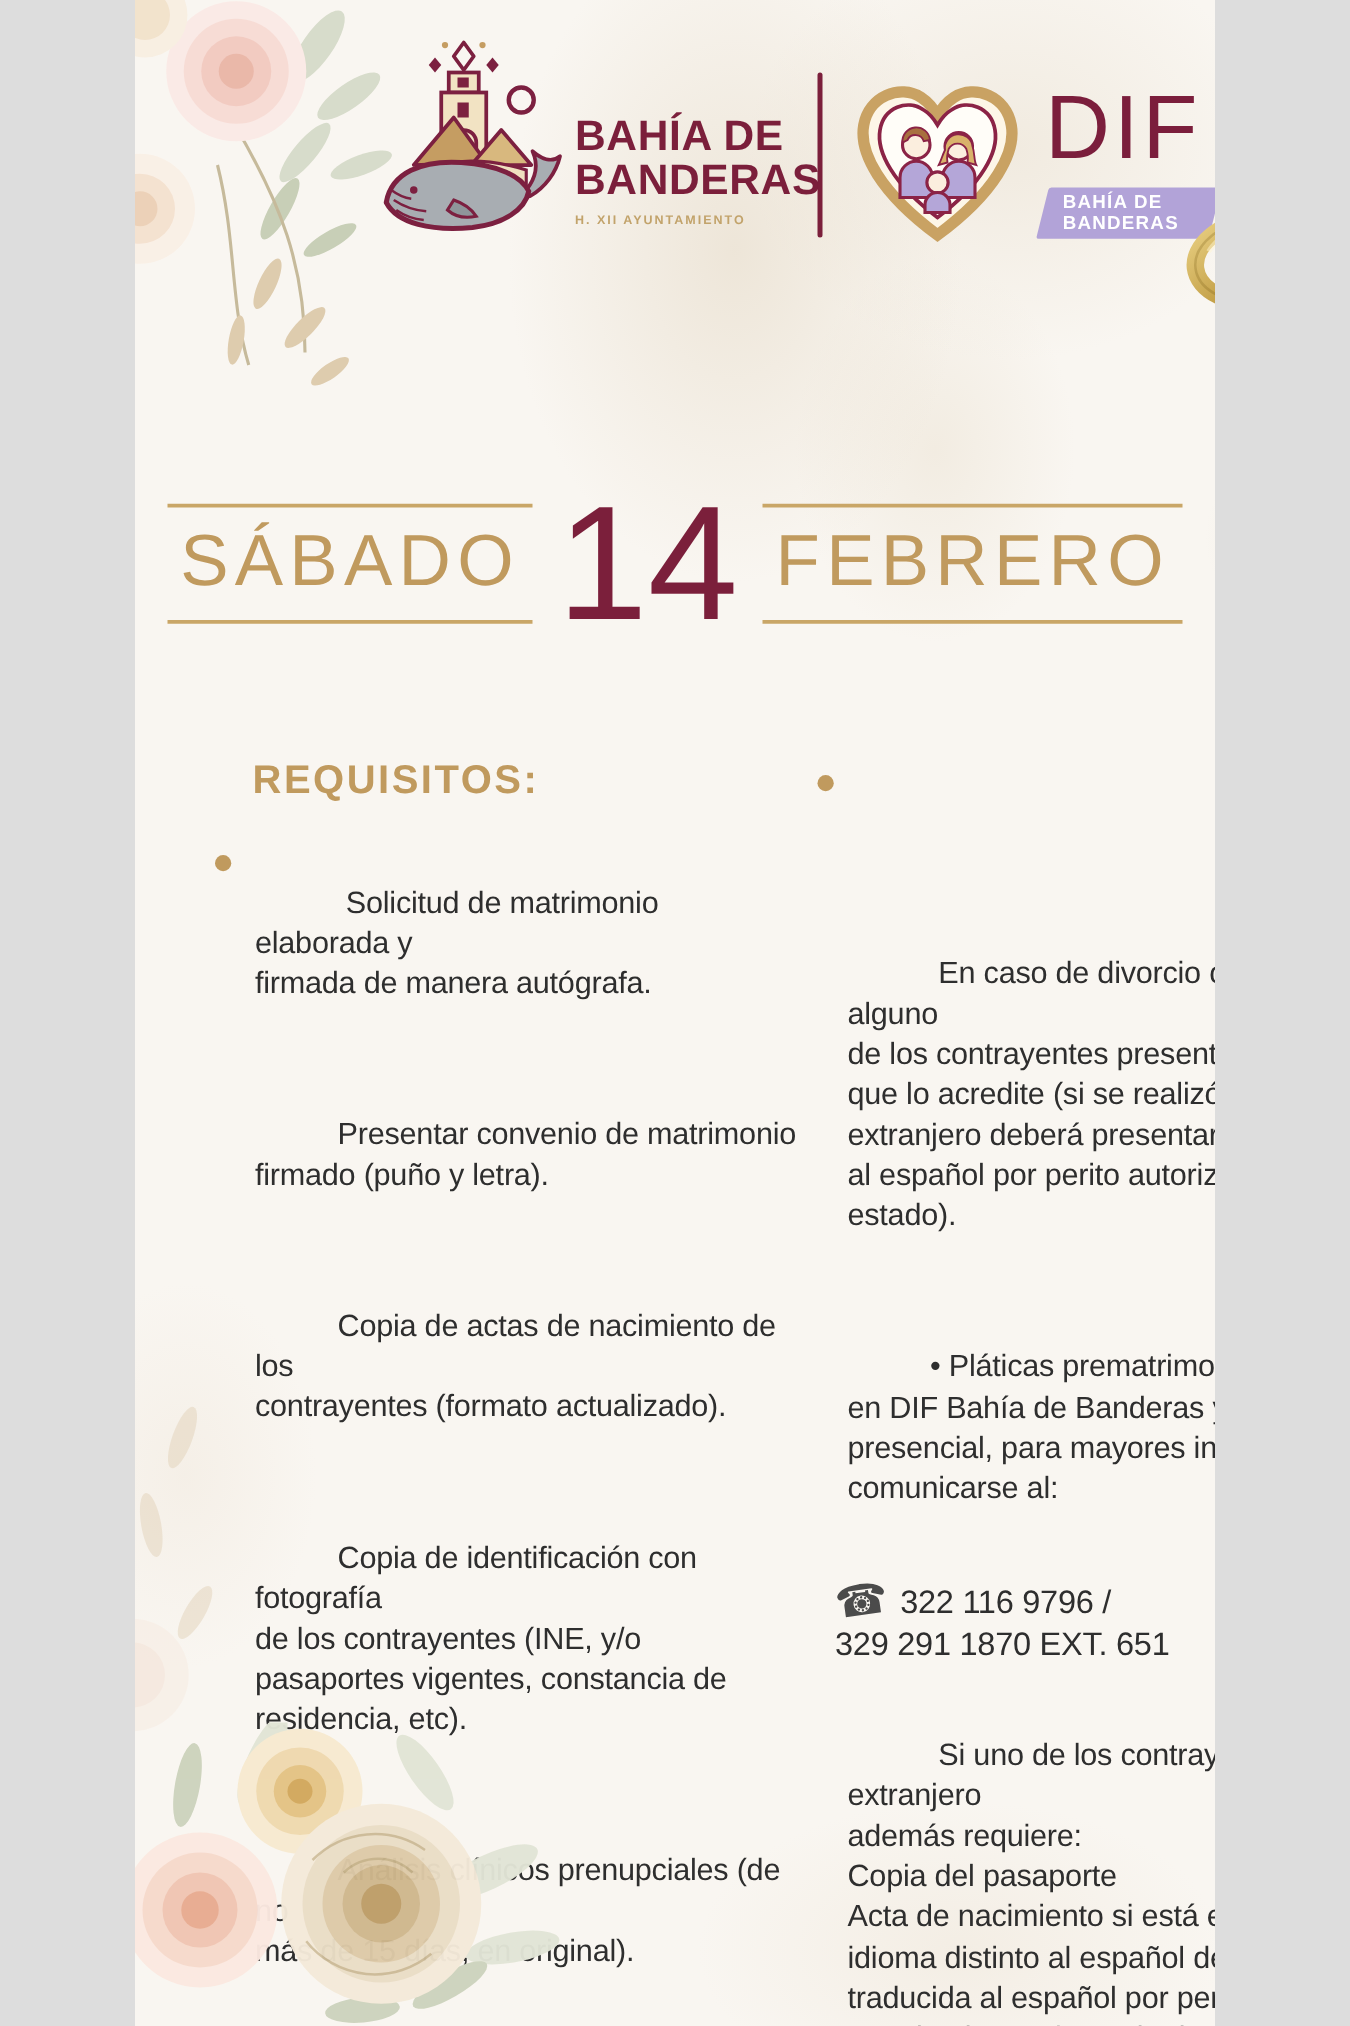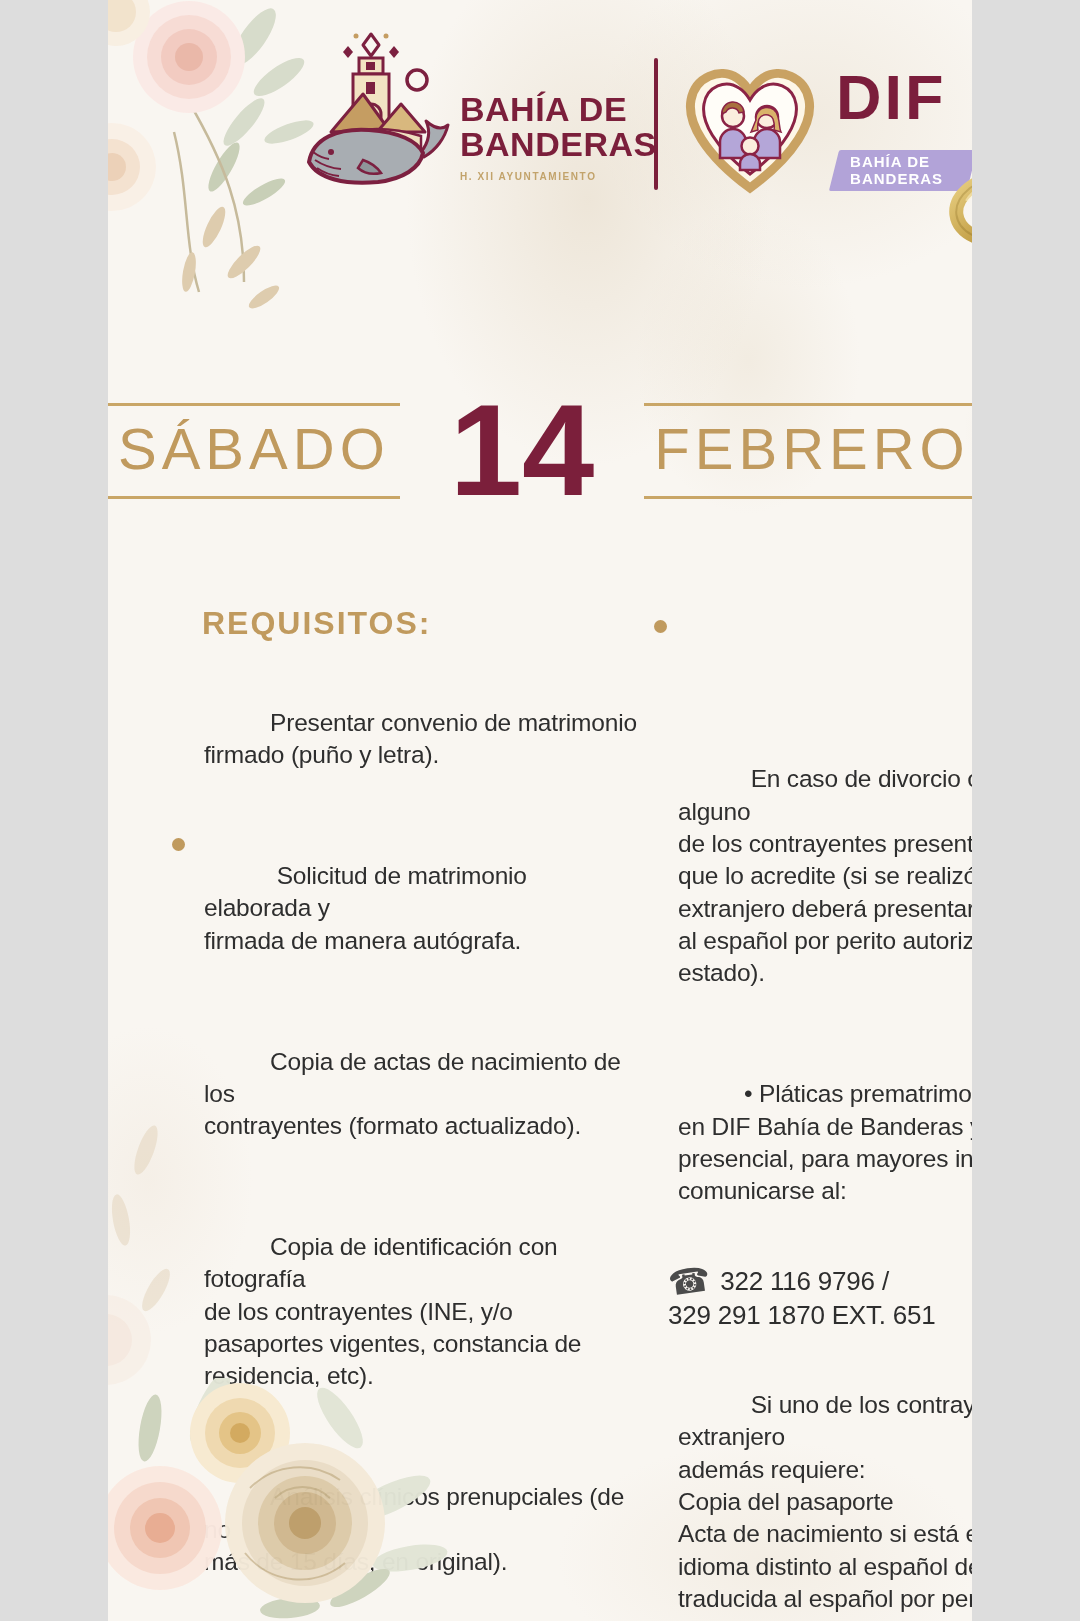--- a/index.html
+++ b/index.html
@@ -24,37 +24,37 @@
       radial-gradient(150px 220px at 40px 1180px, rgba(240,231,219,.45), rgba(240,231,219,0) 70%);
   }
   svg{display:block;}
   
   .muni-logo{position:absolute; left:185px; top:28px; width:158px; height:178px;}
   .muni-text{position:absolute; left:352px; top:92px; line-height:1.04;}
   .muni-name{font-size:34px; font-weight:bold; color:var(--maroon); letter-spacing:.5px; white-space:pre-line;}
   .muni-sub{margin-top:9px; font-size:10px; font-weight:bold; color:#c2a36b; letter-spacing:1.6px;}
   .hdr-divider{position:absolute; left:546px; top:58px; width:4px; height:132px; background:var(--maroon); border-radius:2px;}
   .dif-heart{position:absolute; left:568px; top:60px; width:148px; height:142px;}
-  .dif-acro{position:absolute; left:728px; top:66px; font-size:63px; font-weight:bold; letter-spacing:3px; color:#7b1e3c; line-height:1;}
+  .dif-acro{position:absolute; left:728px; top:66px; font-size:72px; font-weight:normal; letter-spacing:3px; color:#7b1e3c; line-height:1;}
   .dif-badge{position:absolute; left:726px; top:150px; background:var(--lavender); padding:3px 16px; transform:skewX(-14deg); border-radius:2px;}
   .dif-badge span{display:inline-block; transform:skewX(14deg); color:#fff; font-size:15px; font-weight:bold; letter-spacing:1px;}
   .rings{position:absolute; left:838px; top:134px; width:210px; height:122px;}
   
   .main-title{
     position:absolute; top:208px; left:0; width:100%; text-align:center;
     font-family:"Liberation Serif", serif; font-style:italic; font-weight:bold;
     font-size:122px; color:var(--maroon); letter-spacing:1px; line-height:1.05;
   }
   
-  .date-row{position:absolute; top:392px; left:0; width:100%; display:flex; justify-content:space-between; align-items:center; gap:50px;}
+  .date-row{position:absolute; top:392px; left:0; width:100%; display:flex; justify-content:center; align-items:center; gap:20px;}
   .date-word{
     border-top:3px solid var(--gold-line); border-bottom:3px solid var(--gold-line);
     padding:14px 10px 18px; font-size:58px; color:var(--gold); letter-spacing:5px; line-height:1;
   }
-  .date-num{font-size:130px; font-weight:bold; color:var(--maroon); line-height:.9;}
+  .date-num{font-size:130px; font-weight:normal; color:var(--maroon); line-height:.9;}
   
   .deadline{
     position:absolute; top:534px; left:130px; width:820px; text-align:center;
     font-size:24px; font-weight:bold; color:#7d2140; line-height:1.4; letter-spacing:.2px;
   }
   
   .col{position:absolute; font-size:24.5px; line-height:1.32; letter-spacing:-.2px;}
   .col-left{left:62px; top:602px; width:470px;}
   .col-right{left:548px; top:610px; width:505px;}
   .req-heading{font-size:32px; font-weight:bold; color:var(--gold); letter-spacing:2px; margin:0 0 30px 32px;}
@@ -191,27 +191,27 @@
     <div class="date-num">14</div>
     <div class="date-word">FEBRERO</div>
   </div>
 
 
   <div class="col col-left">
     <div class="req-heading">REQUISITOS:</div>
     <div>
 
         <div class="item">
+          <span class="dot"></span><span> Solicitud de matrimonio elaborada y
+firmada de manera autógrafa.</span>
+        </div>
+
+        <div class="item">
           <span>Presentar convenio de matrimonio
 firmado (puño y letra).</span>
-        </div>
-
-        <div class="item">
-          <span class="dot"></span><span> Solicitud de matrimonio elaborada y
-firmada de manera autógrafa.</span>
         </div>
 
         <div class="item">
           <span>Copia de actas de nacimiento de los
 contrayentes (formato actualizado).</span>
         </div>
 
         <div class="item">
           <span>Copia de identificación con fotografía
 de los contrayentes (INE, y/o

